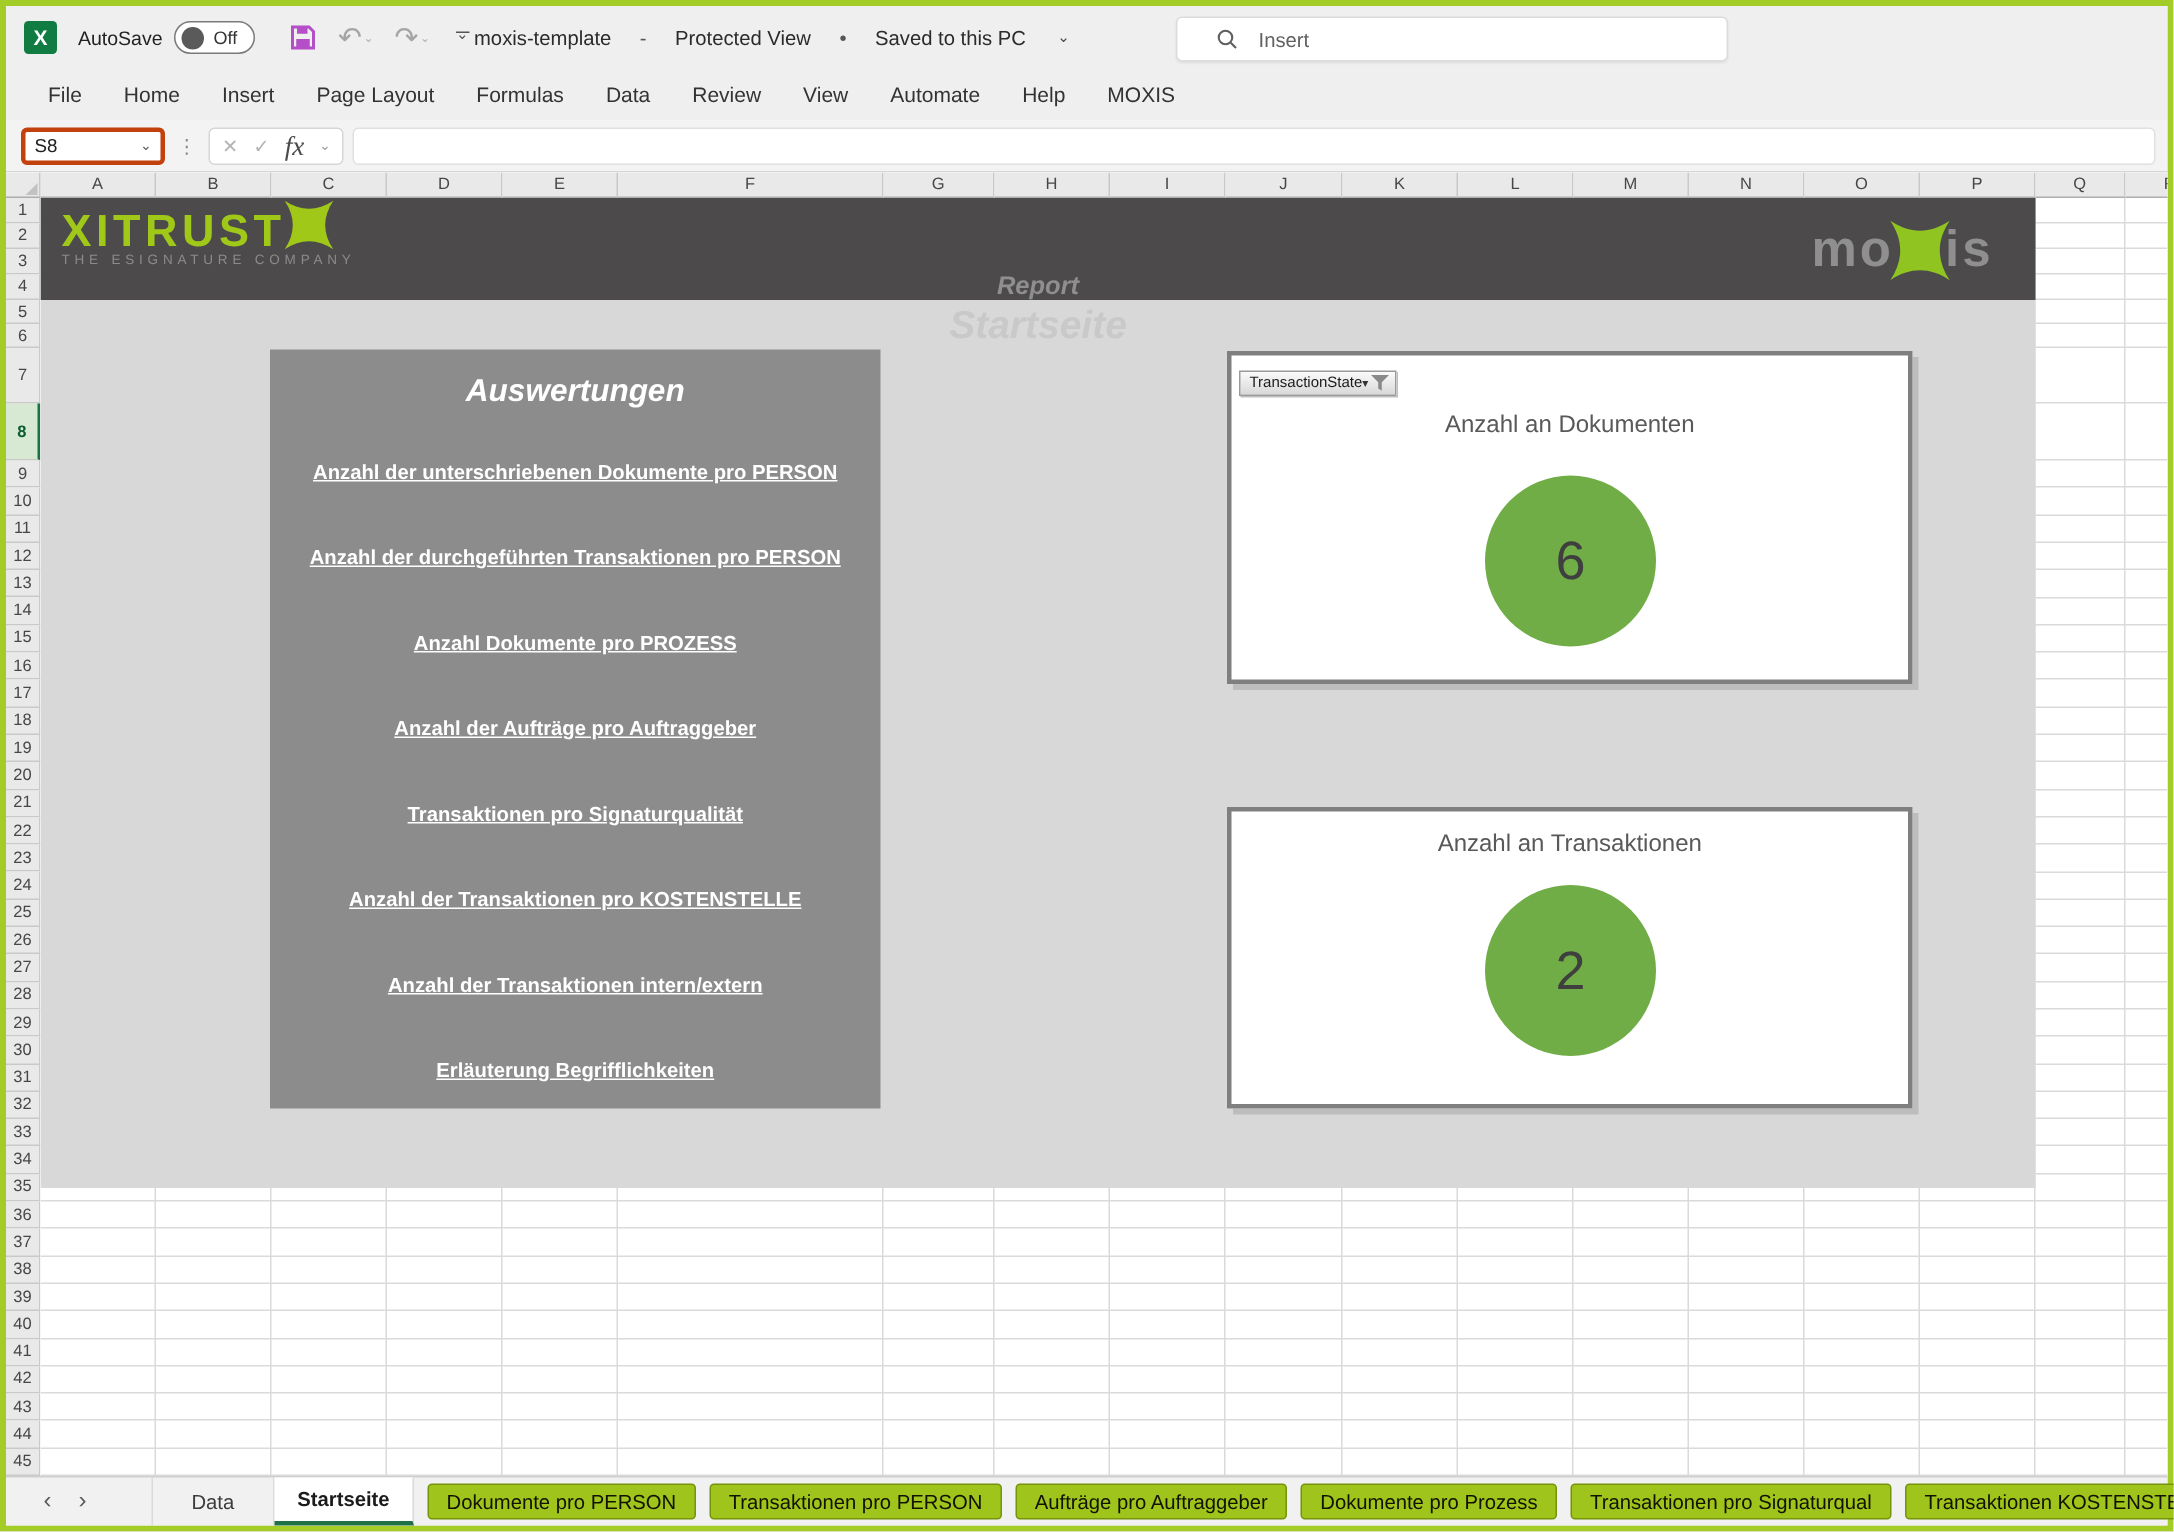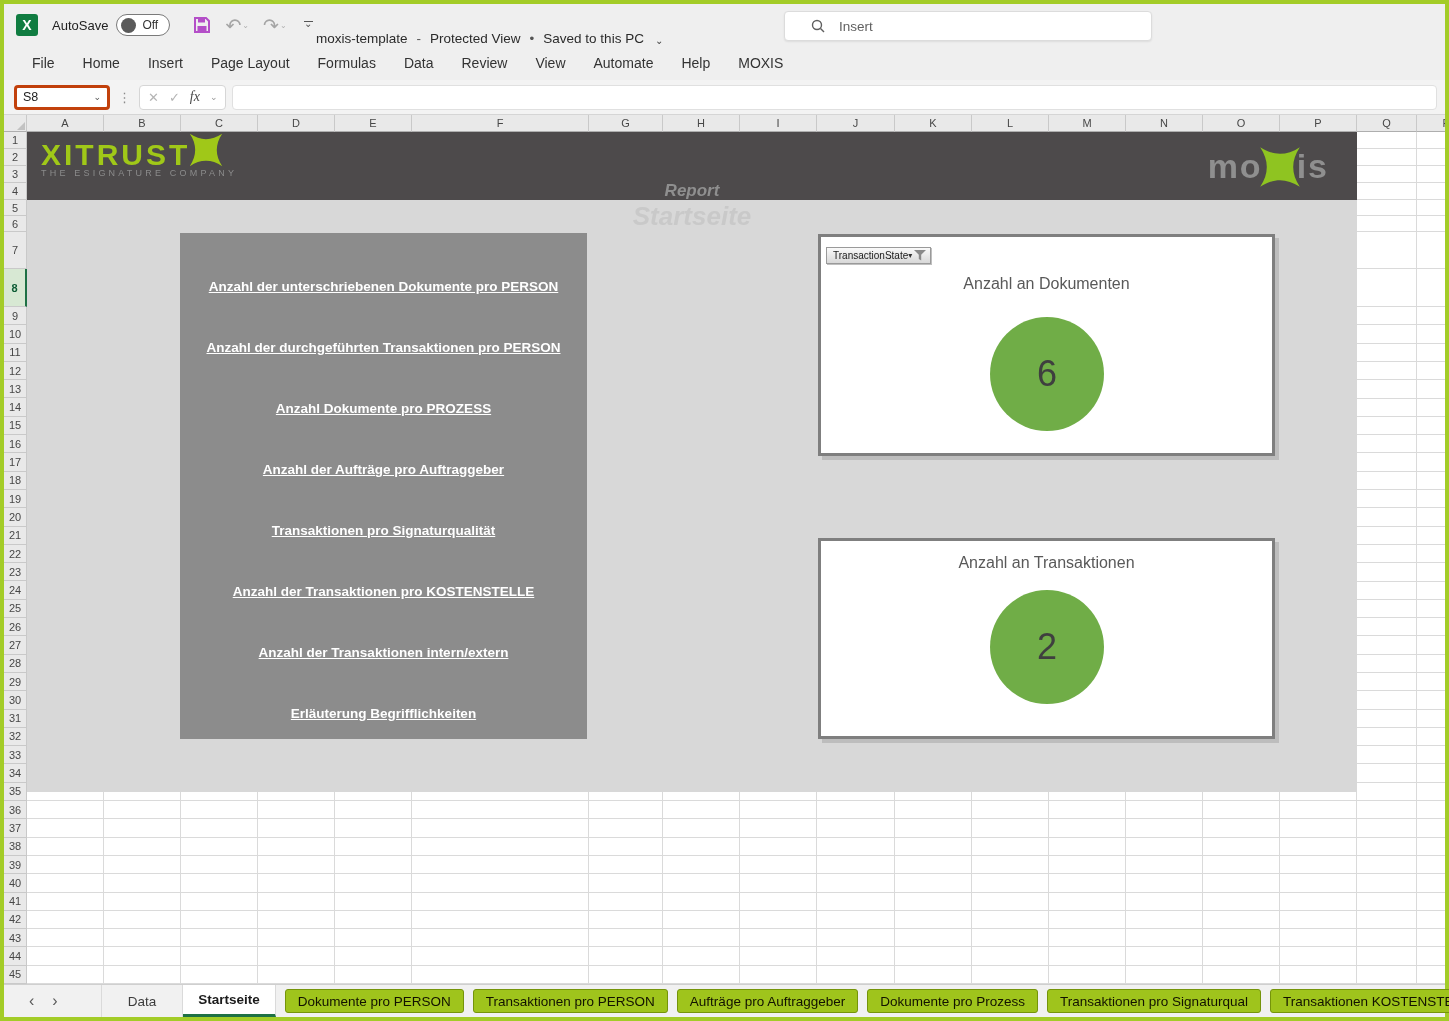--- a/index.html
+++ b/index.html
@@ -14,40 +14,40 @@
   .toggle { width:54px; height:22px; border:1px solid #7a7a7a; border-radius:12px; background:#fff; display:flex; align-items:center; padding:0 4px; margin-right:16px; cursor:pointer; }
   .toggle .knob { width:15px; height:15px; border-radius:50%; background:#5a5a5a; margin-right:6px; }
   .toggle .state { font-size:12px; color:#333; }
   .qat-btn { color:#9a9a9a; font-size:17px; margin:0 7px; position:relative; }
   .save-glyph svg { display:block; }
   .undo-redo { display:flex; align-items:center; color:#a5a5a5; }
   .mini-chev { font-size:8px; color:#b0b0b0; margin-left:1px; }
   .collapse-ic { display:inline-flex; flex-direction:column; align-items:center; margin-left:10px; color:#555; }
   .collapse-ic .bar { width:9px; height:1.5px; background:#555; margin-bottom:-3px; }
   .collapse-ic .chev { font-size:10px; line-height:10px; }
-  .doc-title { position:absolute; left:312px; top:0; height:42px; display:flex; align-items:flex-end; gap:9px; font-size:13.5px; color:#2b2b2b; }
+  .doc-title { position:absolute; left:312px; top:0; height:42px; display:flex; align-items:center; gap:19px; font-size:13.5px; color:#2b2b2b; }
   .doc-title .sep { color:#555; }
   .doc-title .chev { font-size:10px; color:#444; margin-left:2px; }
   .searchbox { position:absolute; left:780px; top:7px; width:368px; height:30px; background:#fff; border:1px solid #dcdcdc; border-radius:4px; box-shadow:0 1px 2px rgba(0,0,0,0.08); display:flex; align-items:center; padding-left:26px; cursor:text; }
   .search-ic { width:14px; height:14px; margin-right:14px; }
   .search-text { font-size:13.5px; color:#616161; }
 
   
   .ribbon { height:34px; background:#efefef; display:flex; align-items:center; padding-left:14px; flex:0 0 auto; }
   .ribbon-tab { font-size:14px; color:#333; padding:0 14px; height:100%; display:flex; align-items:center; cursor:pointer; }
 
   
   .formulabar { height:35px; background:#f3f3f3; border-bottom:1px solid #d5d5d5; display:flex; align-items:center; padding:0 8px 0 10px; gap:6px; flex:0 0 auto; }
   .namebox { width:96px; height:25px; background:#fff; border:3px solid #c2410c; border-radius:4px; display:flex; align-items:center; padding:0 6px; font-size:12.5px; color:#222; cursor:pointer; }
   .namebox .nb-text { flex:1; }
   .namebox .chev { font-size:9px; color:#555; }
   .fb-dots { color:#8a8a8a; font-size:13px; padding:0 2px; }
   .fx-group { height:25px; background:#fff; border:1px solid #d6d6d6; border-radius:4px; display:flex; align-items:center; gap:10px; padding:0 8px; }
   .fx-x, .fx-check { color:#b4b4b4; font-size:13px; }
-  .fx-fx { font-family:"Liberation Serif", serif; font-style:italic; font-size:14px; color:#4a4a4a; }
+  .fx-fx { font-family:"Liberation Serif", serif; font-style:italic; font-size:18px; color:#4a4a4a; }
   .fx-chev { font-size:9px; color:#999; }
   .formula-input { flex:1; height:25px; background:#fff; border:1px solid #e0e0e0; border-radius:4px; cursor:text; }
 
   
   .grid { flex:1; display:flex; flex-direction:column; background:#fff; overflow:hidden; }
   .grid-top { height:17px; display:flex; flex:0 0 auto; }
   .corner { width:23px; height:17px; background:#e9e9e9; border-right:1px solid #c9c9c9; border-bottom:1px solid #aeaeae; position:relative; }
   .corner:after { content:""; position:absolute; right:1px; bottom:1px; border-left:8px solid transparent; border-bottom:8px solid #c2c2c2; }
   .colheads { display:flex; flex:1; overflow:hidden; }
   .colhead { height:17px; background:#e9e9e9; border-right:1px solid #c9c9c9; border-bottom:1px solid #aeaeae; font-size:11px; color:#474747; display:flex; align-items:center; justify-content:center; flex:0 0 auto; cursor:pointer; }
@@ -273,20 +273,21 @@
           <div class="moxis">
             <span class="moxis-txt">mo</span>
             <svg class="moxis-x" width="44" height="44" viewBox="0 0 40 40">
                 <path d="M2 2 C 14 10 26 10 38 2 C 30 14 30 26 38 38 C 26 30 14 30 2 38 C 10 26 10 14 2 2 Z" fill="#8fc421"></path>
               </svg>
             <span class="moxis-txt">is</span>
           </div>
         </div>
 
         <div class="panel">
+          <div class="panel-title">Auswertungen</div>
           <div class="panel-links" id="panelLinks">
               <div class="panel-link">Anzahl der unterschriebenen Dokumente pro PERSON</div>
               <div class="panel-link">Anzahl der durchgeführten Transaktionen pro PERSON</div>
               <div class="panel-link">Anzahl Dokumente pro PROZESS</div>
               <div class="panel-link">Anzahl der Aufträge pro Auftraggeber</div>
               <div class="panel-link">Transaktionen pro Signaturqualität</div>
               <div class="panel-link">Anzahl der Transaktionen pro KOSTENSTELLE</div>
               <div class="panel-link">Anzahl der Transaktionen intern/extern</div>
               <div class="panel-link">Erläuterung Begrifflichkeiten</div>
             </div>

